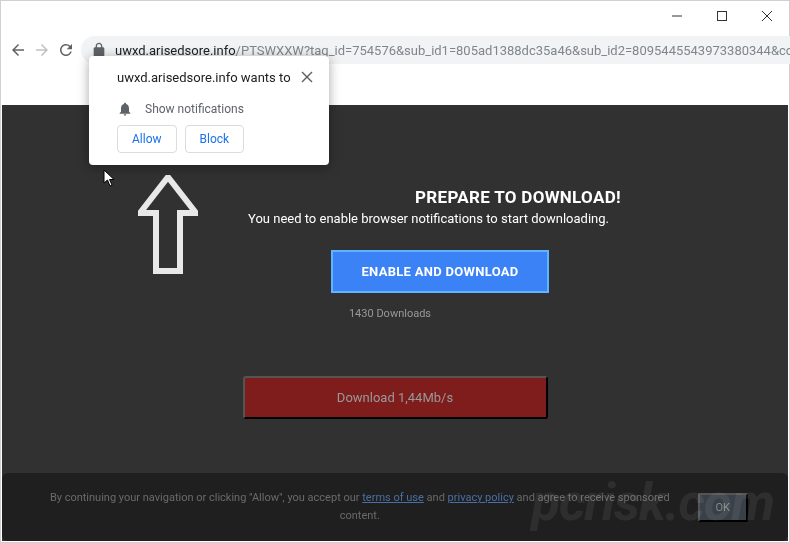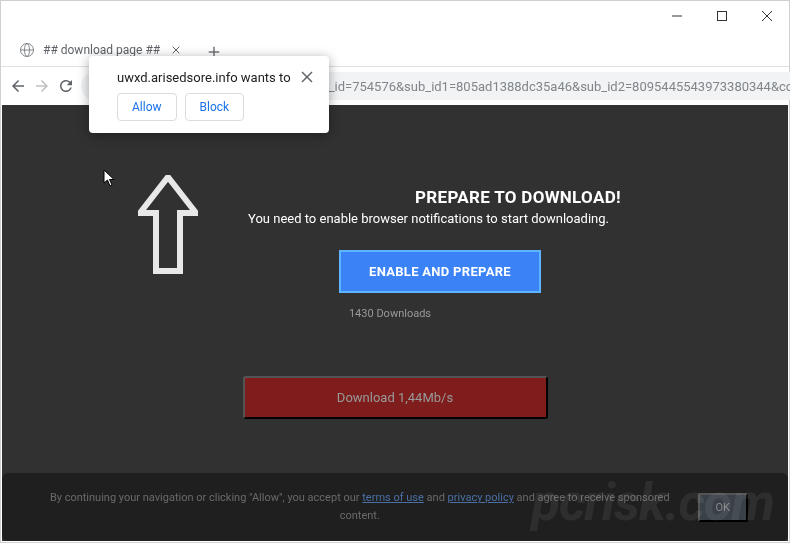--- a/index.html
+++ b/index.html
@@ -84,44 +84,20 @@
         </svg>
     </div>
     <div class="win-btn">
       <svg viewBox="0 0 12 12">
           <line x1="1" y1="1" x2="11" y2="11" stroke="currentColor" stroke-width="1"></line>
           <line x1="11" y1="1" x2="1" y2="11" stroke="currentColor" stroke-width="1"></line>
         </svg>
     </div>
   </div>
 
-  <div class="tabbar">
-    <div class="tab">
-      <span class="favicon">
-        <svg viewBox="0 0 16 16">
-            <circle cx="8" cy="8" r="6.5" fill="none" stroke="#80868b" stroke-width="1"></circle>
-            <ellipse cx="8" cy="8" rx="2.5" ry="6.5" fill="none" stroke="#80868b" stroke-width="1"></ellipse>
-            <line x1="1.5" y1="8" x2="14.5" y2="8" stroke="#80868b" stroke-width="1"></line>
-          </svg>
-      </span>
-      <span class="title">## download page ##</span>
-      <span class="close">
-        <svg viewBox="0 0 12 12" width="10" height="10">
-            <line x1="2" y1="2" x2="10" y2="10" stroke="currentColor" stroke-width="1.2"></line>
-            <line x1="10" y1="2" x2="2" y2="10" stroke="currentColor" stroke-width="1.2"></line>
-          </svg>
-      </span>
-    </div>
-    <div class="newtab">
-      <svg viewBox="0 0 16 16" width="14" height="14">
-          <line x1="8" y1="2" x2="8" y2="14" stroke="#5f6368" stroke-width="1.5"></line>
-          <line x1="2" y1="8" x2="14" y2="8" stroke="#5f6368" stroke-width="1.5"></line>
-        </svg>
-    </div>
-  </div>
 
   <div class="toolbar">
     <div class="nav-btn">
       <svg viewBox="0 0 24 24">
           <path d="M20 11H7.83l5.59-5.59L12 4l-8 8 8 8 1.41-1.41L7.83 13H20v-2z" fill="currentColor"></path>
         </svg>
     </div>
     <div class="nav-btn disabled">
       <svg viewBox="0 0 24 24">
           <path d="M12 4l-1.41 1.41L16.17 11H4v2h12.17l-5.58 5.59L12 20l8-8z" fill="currentColor"></path>
@@ -152,21 +128,21 @@
       <div class="arrow-up">
         <svg viewBox="0 0 60 100">
             <path d="M30 2 L58 38 L42 38 L42 96 L18 96 L18 38 L2 38 Z" fill="none" stroke="#e8e8e8" stroke-width="6" stroke-linejoin="miter"></path>
           </svg>
       </div>
 
       <div class="heading">PREPARE TO DOWNLOAD!</div>
       <div class="subheading">You need to enable browser notifications to start downloading.</div>
 
       <div style="margin-left:90px;">
-        <button class="enable-btn">ENABLE AND PREPARE</button>
+        <button class="enable-btn">ENABLE AND DOWNLOAD</button>
       </div>
 
       <div class="downloads-count">1430 Downloads</div>
 
       <div>
         <button class="download-speed-btn">Download 1,44Mb/s</button>
       </div>
 
     </div>
 
@@ -181,20 +157,28 @@
   </div>
 
   <div class="perm-dialog">
     <div class="perm-title">uwxd.arisedsore.info wants to</div>
     <div class="perm-close">
       <svg viewBox="0 0 12 12" width="12" height="12">
           <line x1="1" y1="1" x2="11" y2="11" stroke="currentColor" stroke-width="1.4"></line>
           <line x1="11" y1="1" x2="1" y2="11" stroke="currentColor" stroke-width="1.4"></line>
         </svg>
     </div>
+    <div class="perm-row">
+      <span class="bell">
+        <svg viewBox="0 0 24 24">
+            <path d="M12 22c1.1 0 2-.9 2-2h-4c0 1.1.9 2 2 2zm6-6v-5c0-3.07-1.63-5.64-4.5-6.32V4c0-.83-.67-1.5-1.5-1.5s-1.5.67-1.5 1.5v.68C7.64 5.36 6 7.92 6 11v5l-2 2v1h16v-1l-2-2z" fill="currentColor"></path>
+          </svg>
+      </span>
+      <span class="label">Show notifications</span>
+    </div>
     <div class="perm-actions">
       <button class="perm-btn">Allow</button>
       <button class="perm-btn">Block</button>
     </div>
   </div>
 
   <div class="cursor">
     <svg viewBox="0 0 14 18">
         <path d="M1 1 L1 14 L4.5 11 L7 17 L9 16 L6.5 10.5 L11 10.5 Z" fill="#fff" stroke="#000" stroke-width="1"></path>
       </svg>

